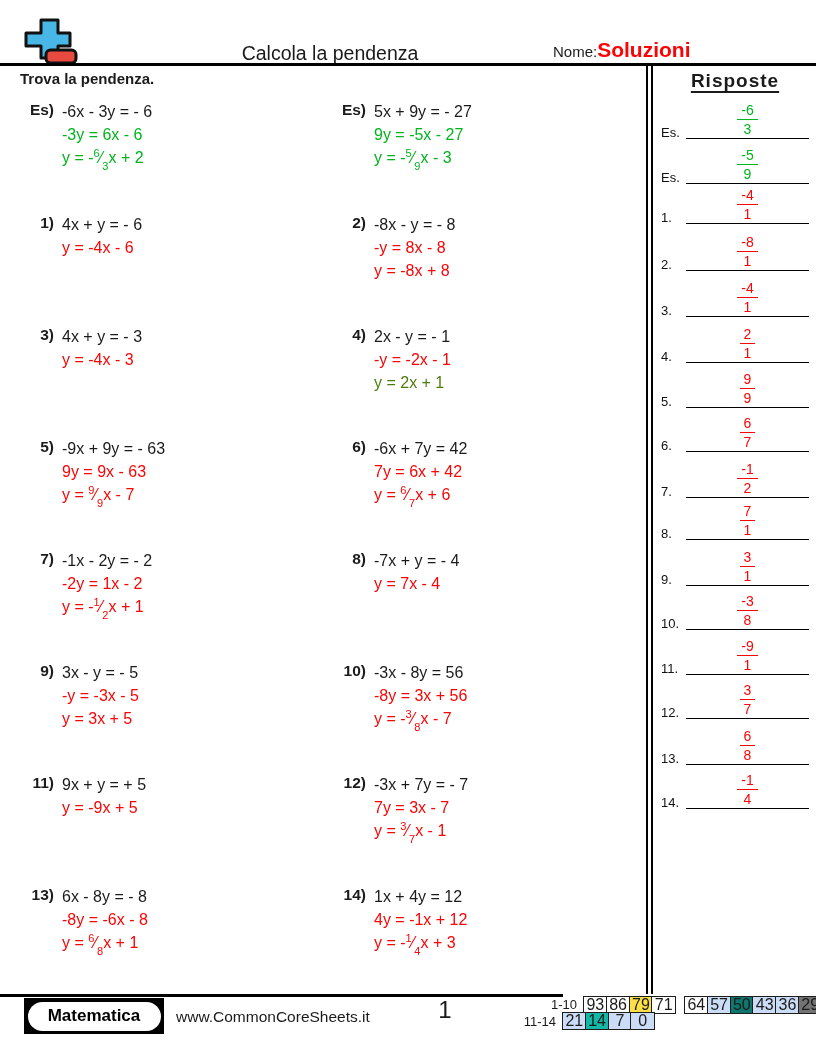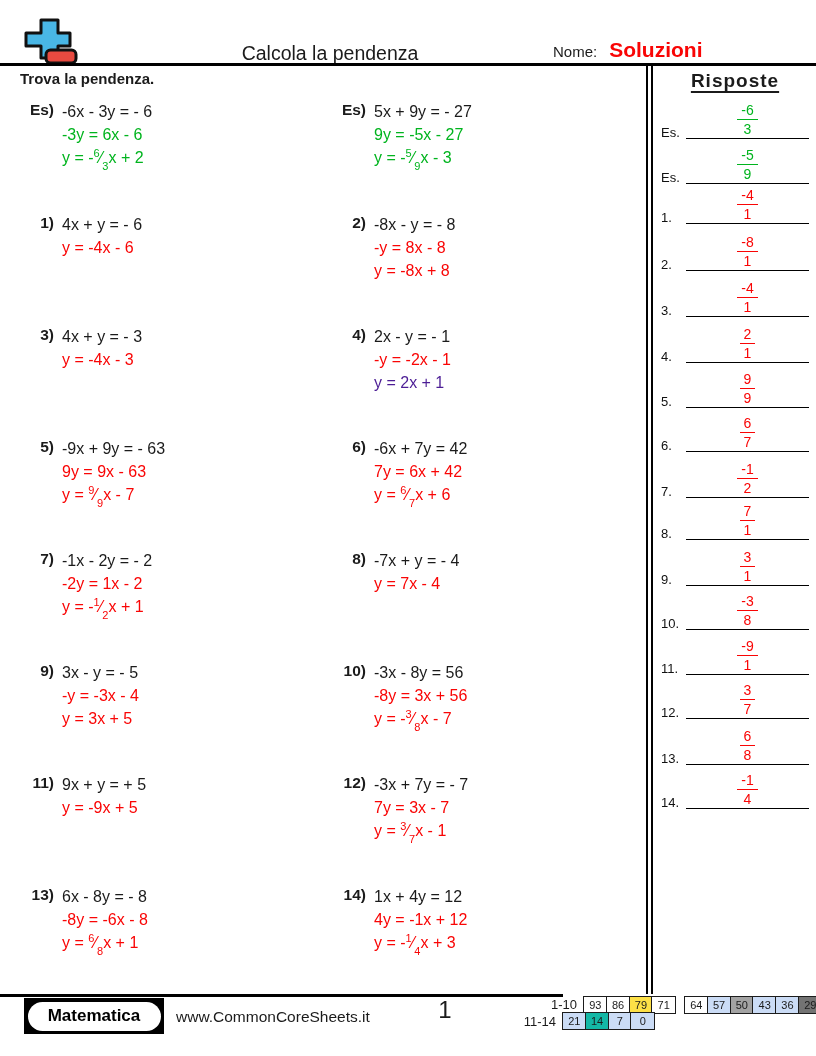--- a/index.html
+++ b/index.html
@@ -3,21 +3,21 @@
 <meta charset="utf-8">
 <style>
   html,body{margin:0;padding:0;background:#e8e8e8;}
   .page{
     position:relative;width:816px;height:1056px;margin:0 auto;background:#ffffff;
     font-family:"Liberation Sans","DejaVu Sans",sans-serif;color:#1b1b1b;overflow:hidden;
   }
   
   .logo{position:absolute;left:24px;top:18px;}
   .title{position:absolute;left:160px;top:42px;width:340px;text-align:center;font-size:19.5px;}
-  .nomeline{position:absolute;left:553px;top:38px;display:flex;align-items:baseline;gap:12px;}
+  .nomeline{position:absolute;left:553px;top:38px;display:flex;align-items:baseline;}
   .nome-label{font-size:15px;}
   .nome-value{font-size:21px;font-weight:700;}
   .hrule{position:absolute;left:0;top:63px;width:816px;height:3px;background:#000;}
   .instruction{position:absolute;left:20px;top:70px;font-size:15px;font-weight:700;}
   
   .vdiv{position:absolute;top:66px;width:2px;height:928px;background:#000;}
   .vdiv.a{left:646px;} .vdiv.b{left:651px;}
   
   .risposte{position:absolute;left:656px;top:70px;width:158px;text-align:center;
     font-size:19px;font-weight:700;letter-spacing:1px;
@@ -39,21 +39,21 @@
   .frule{position:absolute;left:0;top:994px;width:563px;height:2.5px;background:#000;}
   .badge{position:absolute;left:24px;top:998px;width:140px;height:36px;background:#000;text-decoration:underline;}
   .badge .pill{position:absolute;left:3.5px;top:3.5px;right:3.5px;bottom:3.5px;background:#fff;border-radius:16px;
     display:flex;align-items:center;justify-content:center;font-size:17px;font-weight:700;color:#000;}
   .url{position:absolute;left:176px;top:1008px;font-size:15.5px;}
   .pagenum{position:absolute;left:400px;top:996px;width:90px;text-align:center;font-size:24px;}
   
   .grow{position:absolute;display:flex;align-items:center;font-size:13px;}
   .glabel{width:46px;text-align:right;margin-right:6px;}
   .gcell{box-sizing:border-box;width:24.6px;height:17.8px;border:1.8px solid #1c1c1c;margin-left:-1.8px;
-    display:flex;align-items:center;justify-content:center;background:#fff;font-size:11px;}
+    display:flex;align-items:center;justify-content:center;background:#fff;font-size:16px;}
   .gcell.first{margin-left:0;}
   .gcell.gap{margin-left:8px;}
 </style>
 </head>
 <body>
 
 <div class="page">
 
   <svg class="logo" width="56" height="48" viewBox="0 0 56 48">
     <path id="logo-plus" d="M17 2 H34 V15 H46 V28 H34 V40 H17 V28 H2 V15 H17 Z" stroke="#111" stroke-width="3" stroke-linejoin="round" fill="#49b7e6"></path>
@@ -191,21 +191,21 @@
         <div>
           <div class="pline" style="color:#1b1b1b">4x + y = - 3</div>
           <div class="pline" style="color:#f90505">y = -4x - 3</div>
         </div>
       </div>
       <div class="problem" style="left: 336px; top: 325px;">
         <span class="pnum">4)</span>
         <div>
           <div class="pline" style="color:#1b1b1b">2x - y = - 1</div>
           <div class="pline" style="color:#f90505">-y = -2x - 1</div>
-          <div class="pline" style="color:#4c1d95">y = 2x + 1</div>
+          <div class="pline" style="color:#4d7c0f">y = 2x + 1</div>
         </div>
       </div>
       <div class="problem" style="left: 24px; top: 437px;">
         <span class="pnum">5)</span>
         <div>
           <div class="pline" style="color:#1b1b1b">-9x + 9y = - 63</div>
           <div class="pline" style="color:#f90505">9y = 9x - 63</div>
           <div class="pline" style="color:#f90505">y = <span class="ifrac"><sup>9</sup>⁄<sub>9</sub></span>x - 7</div>
         </div>
       </div>
@@ -229,21 +229,21 @@
         <span class="pnum">8)</span>
         <div>
           <div class="pline" style="color:#1b1b1b">-7x + y = - 4</div>
           <div class="pline" style="color:#f90505">y = 7x - 4</div>
         </div>
       </div>
       <div class="problem" style="left: 24px; top: 661px;">
         <span class="pnum">9)</span>
         <div>
           <div class="pline" style="color:#1b1b1b">3x - y = - 5</div>
-          <div class="pline" style="color:#f90505">-y = -3x - 4</div>
+          <div class="pline" style="color:#f90505">-y = -3x - 5</div>
           <div class="pline" style="color:#f90505">y = 3x + 5</div>
         </div>
       </div>
       <div class="problem" style="left: 336px; top: 661px;">
         <span class="pnum">10)</span>
         <div>
           <div class="pline" style="color:#1b1b1b">-3x - 8y = 56</div>
           <div class="pline" style="color:#f90505">-8y = 3x + 56</div>
           <div class="pline" style="color:#f90505">y = -<span class="ifrac"><sup>3</sup>⁄<sub>8</sub></span>x - 7</div>
         </div>
@@ -289,21 +289,21 @@
   <div class="pagenum">1</div>
   <div id="grade">
       <div class="grow" style="left: 531px; top: 996px;">
         <span class="glabel">1-10</span>
         <span class="gcell first" style="background:#fff">93</span>
         <span class="gcell" style="background:#fff">86</span>
         <span class="gcell" style="background:#fde047">79</span>
         <span class="gcell" style="background:#fff">71</span>
         <span class="gcell gap" style="background:#fff">64</span>
         <span class="gcell" style="background:#cbdcf6">57</span>
-        <span class="gcell" style="background:#a3a3a3">50</span>
+        <span class="gcell" style="background:#0f766e">50</span>
         <span class="gcell" style="background:#cbdcf6">43</span>
         <span class="gcell" style="background:#cbdcf6">36</span>
         <span class="gcell" style="background:#737373">29</span>
       </div>
       <div class="grow" style="left: 510px; top: 1012.2px;">
         <span class="glabel">11-14</span>
         <span class="gcell first" style="background:#cbdcf6">21</span>
         <span class="gcell" style="background:#14b8a6">14</span>
         <span class="gcell" style="background:#cbdcf6">7</span>
         <span class="gcell" style="background:#cbdcf6">0</span>

